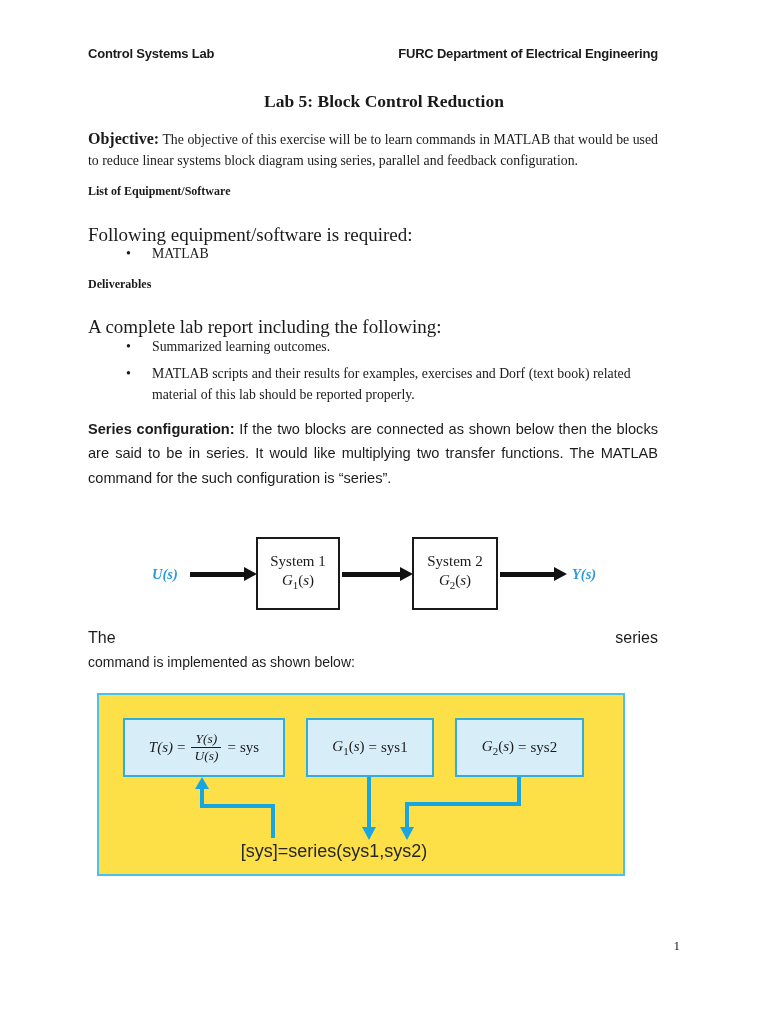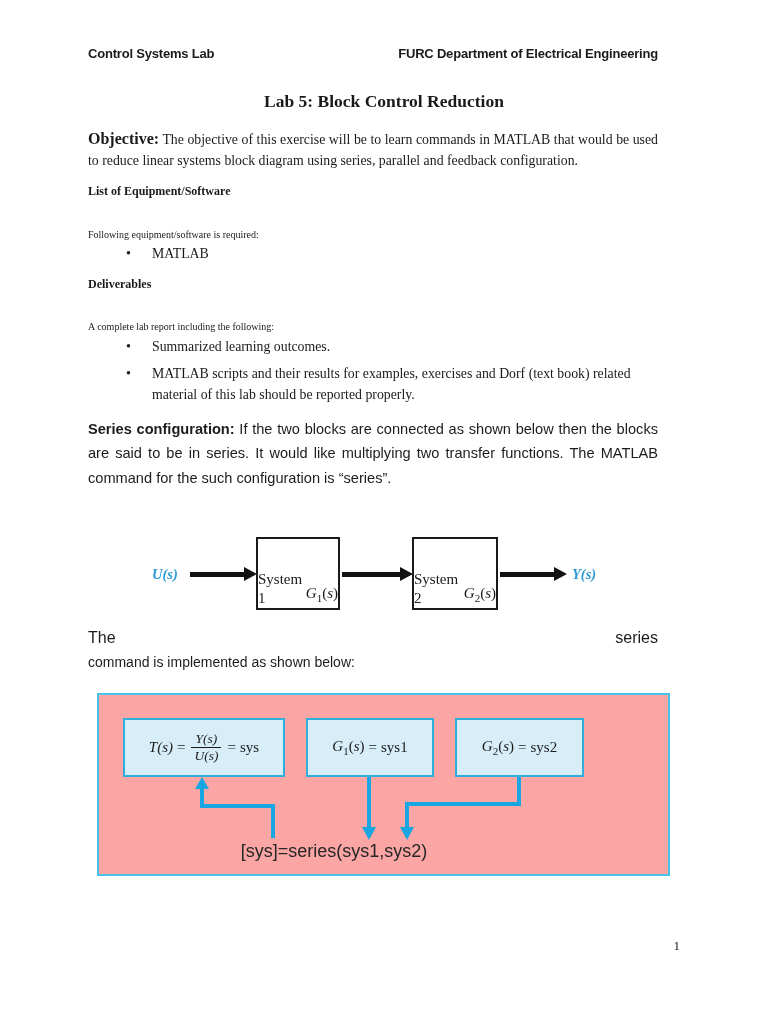--- a/index.html
+++ b/index.html
@@ -17,21 +17,21 @@
   .title { top:91px; left:0; width:768px; text-align:center; font-size:17.5px; font-weight:bold; }
 
   
   .objective { top:128px; left:88px; width:570px; font-size:13.8px; line-height:21px; text-align:justify; }
   .objective .lead { font-weight:bold; font-size:16px; }
 
   .h2 { left:88px; font-size:12px; font-weight:bold; }
   .h-equip { top:184px; }
   .h-deliv { top:277px; }
 
-  .para { left:88px; width:570px; font-size:10px; line-height:21px; }
+  .para { left:88px; width:570px; font-size:19px; line-height:21px; }
   .equip-intro { top:224px; }
   .deliv-intro { top:316px; }
 
   ul.doclist { left:88px; width:570px; list-style:none; font-size:13.8px; line-height:21px; }
   .equip-list { top:243px; }
   .deliv-list { top:336px; }
   ul.doclist li { position:relative; padding-left:64px; }
   ul.doclist li + li { margin-top:6px; }
   ul.doclist li::before { content:"•"; position:absolute; left:38px; font-size:14px; }
 
@@ -44,25 +44,25 @@
   .cmd-impl { top:654px; left:88px; width:570px; font-family:"Liberation Sans","DejaVu Sans",sans-serif; font-size:14px; color:#1c1c1c; }
 
   
   .bdiag { top:530px; left:0; width:768px; height:95px; }
   .sig-label { font-size:14.5px; font-weight:bold; font-style:italic; color:var(--lblue); }
   .u-label { left:152px; top:36px; }
   .y-label { left:572px; top:36px; }
   .bline { position:absolute; background:#111; height:5px; top:42px; }
   .bhead { position:absolute; width:0; height:0; border-left:13px solid #111; border-top:7px solid transparent; border-bottom:7px solid transparent; top:37px; }
   .sysbox { position:absolute; top:7px; height:73px; border:2px solid #1a1a1a; background:#fff;
-            display:flex; flex-direction:row; align-items:flex-end; justify-content:center; font-size:15px; line-height:19px; }
+            display:flex; flex-direction:column; align-items:center; justify-content:center; font-size:15px; line-height:19px; }
   .sysbox sub { font-size:11px; }
 
   
-  .fig { top:693px; left:97px; width:573px; height:183px; border:2px solid var(--figborder); background:#fca5a5; }
+  .fig { top:693px; left:97px; width:528px; height:183px; border:2px solid var(--figborder); background:#fde047; }
   .eqbox { position:absolute; top:23px; height:59px; border:2px solid var(--boxborder); background:var(--boxfill);
            display:flex; align-items:center; justify-content:center; font-size:15px; gap:4px; }
   .eqbox sub { font-size:11px; }
   .frac { display:inline-block; text-align:center; font-size:13.5px; line-height:1.2; vertical-align:middle; margin:0 2px; }
   .frac .num { display:block; border-bottom:1.4px solid #1a1a1a; padding:0 3px; }
   .frac .den { display:block; padding:0 3px; }
   .cline { position:absolute; background:var(--cyan); }
   .chead-up { position:absolute; width:0; height:0; border-bottom:12px solid var(--cyan); border-left:7px solid transparent; border-right:7px solid transparent; }
   .chead-down { position:absolute; width:0; height:0; border-top:13px solid var(--cyan); border-left:7px solid transparent; border-right:7px solid transparent; }
   .fig-cmd { position:absolute; left:0; top:146px; width:470px; text-align:center;

